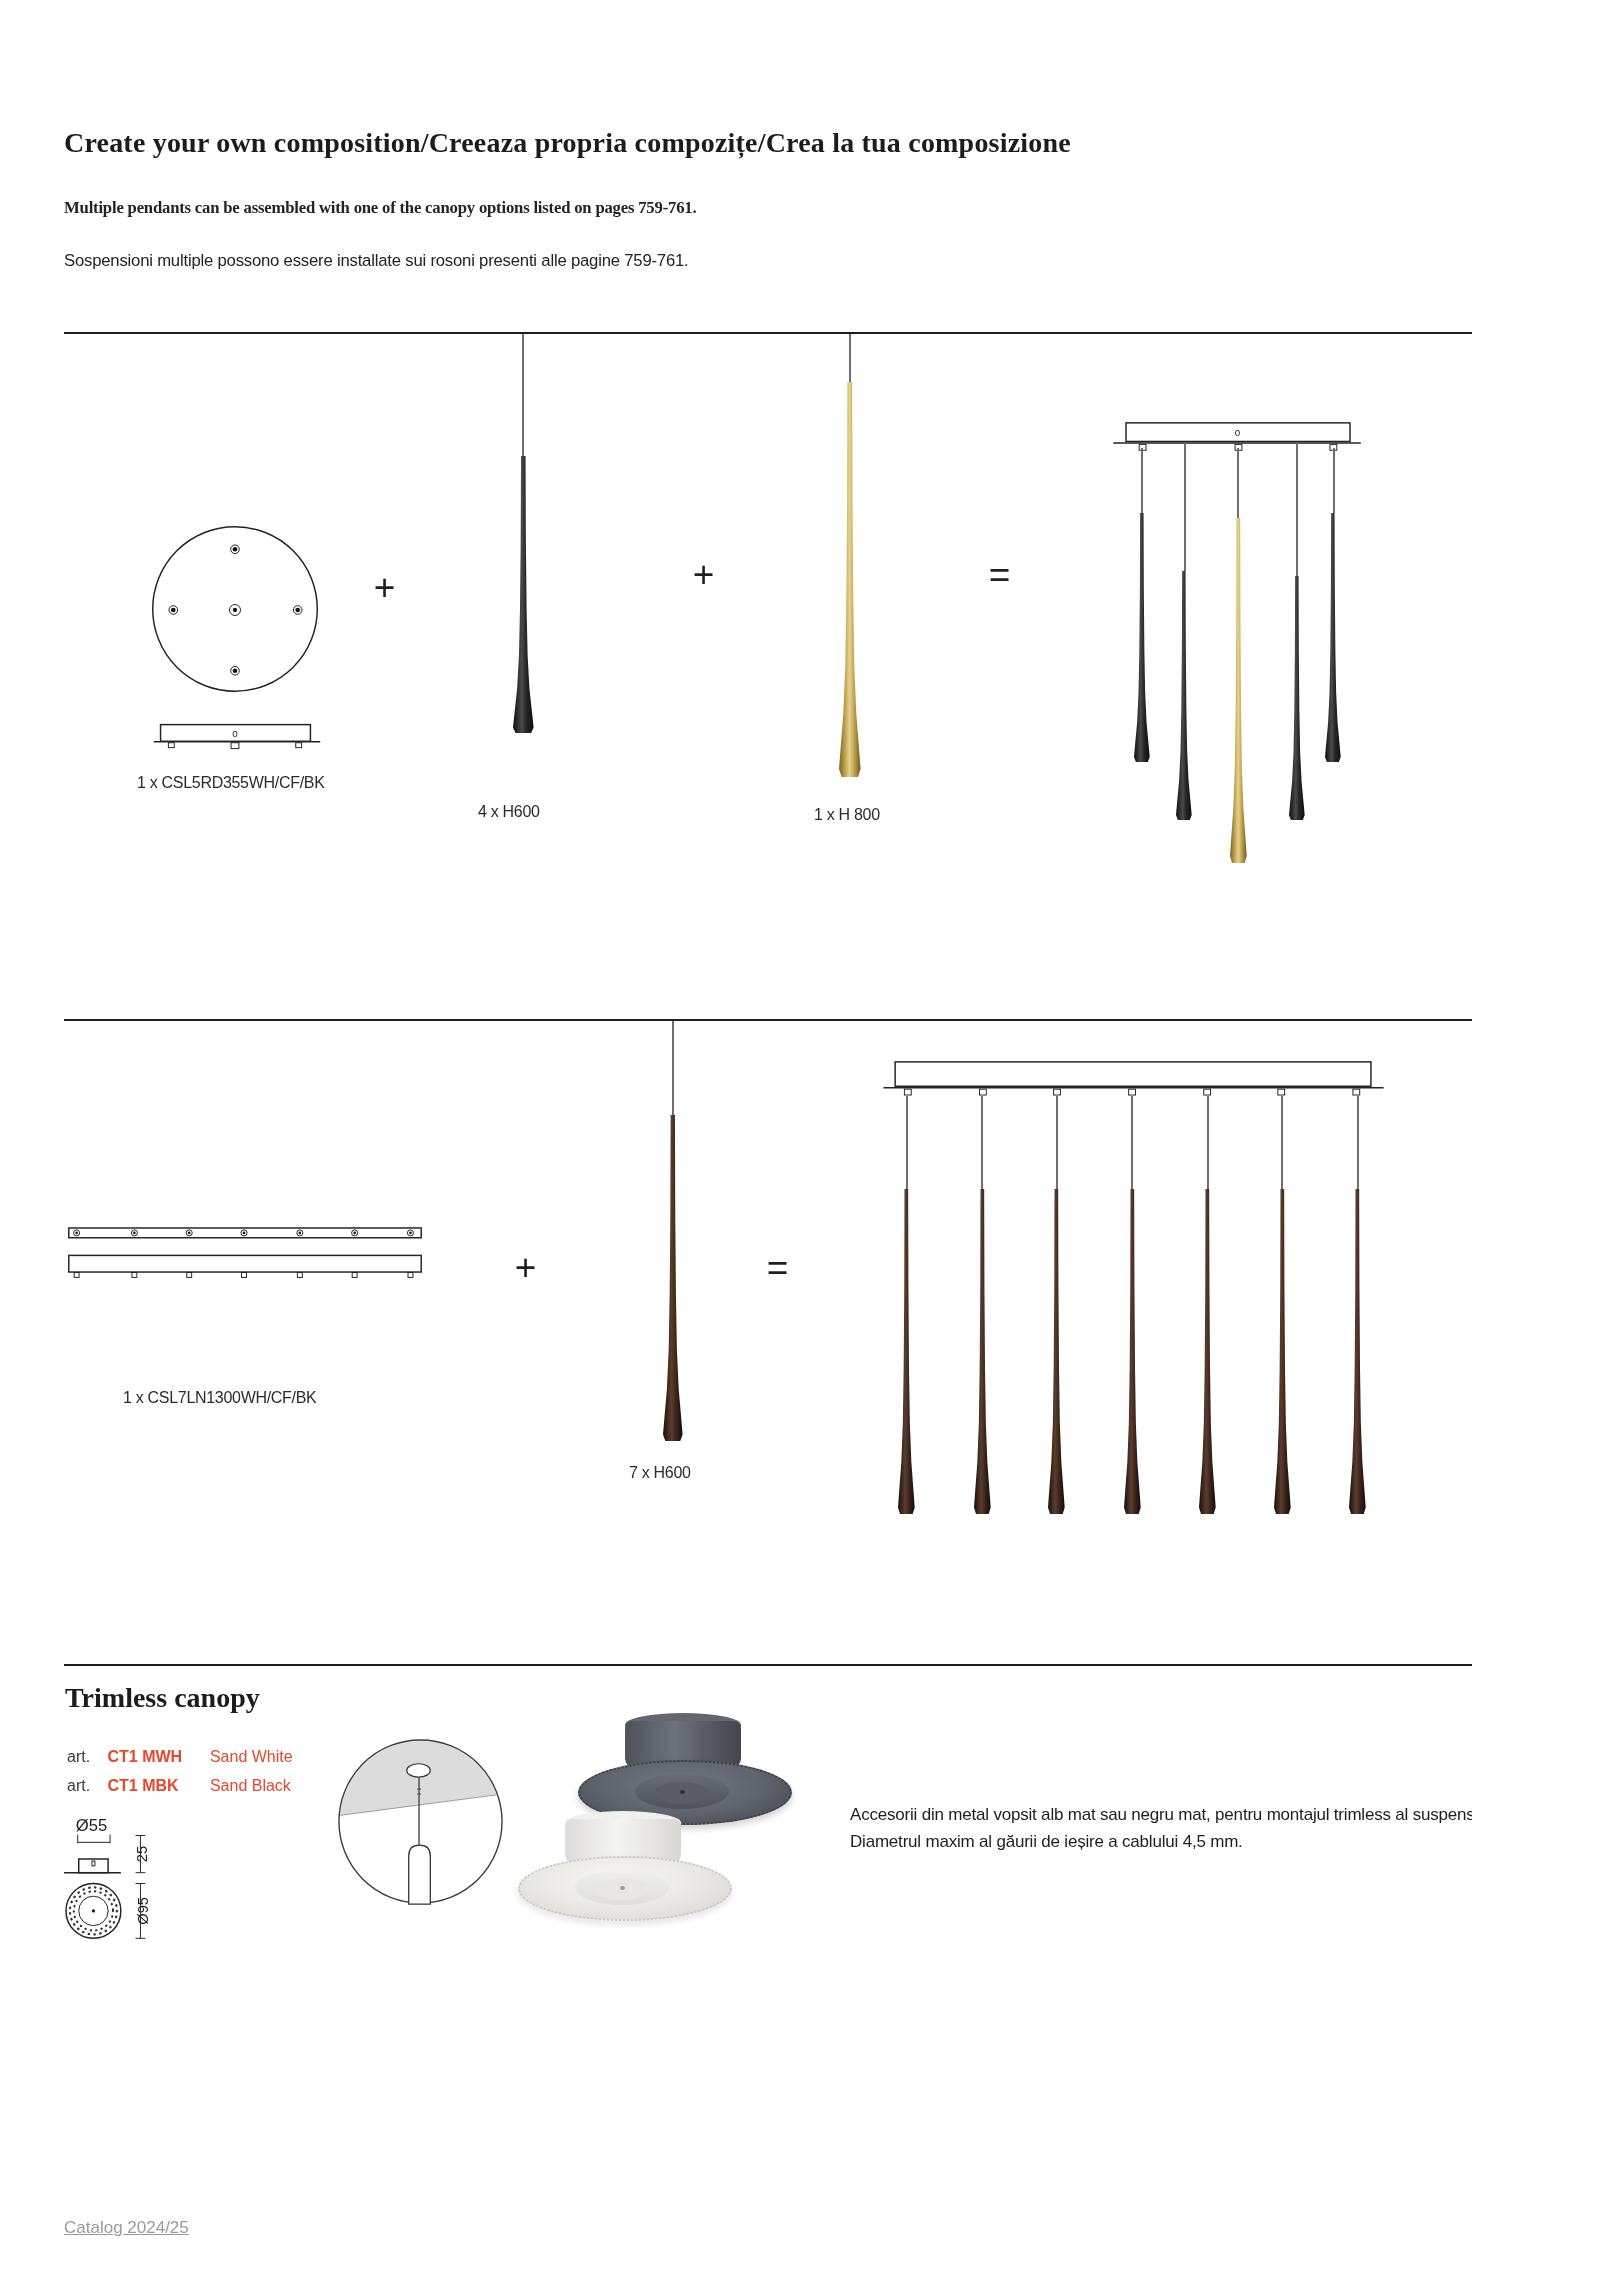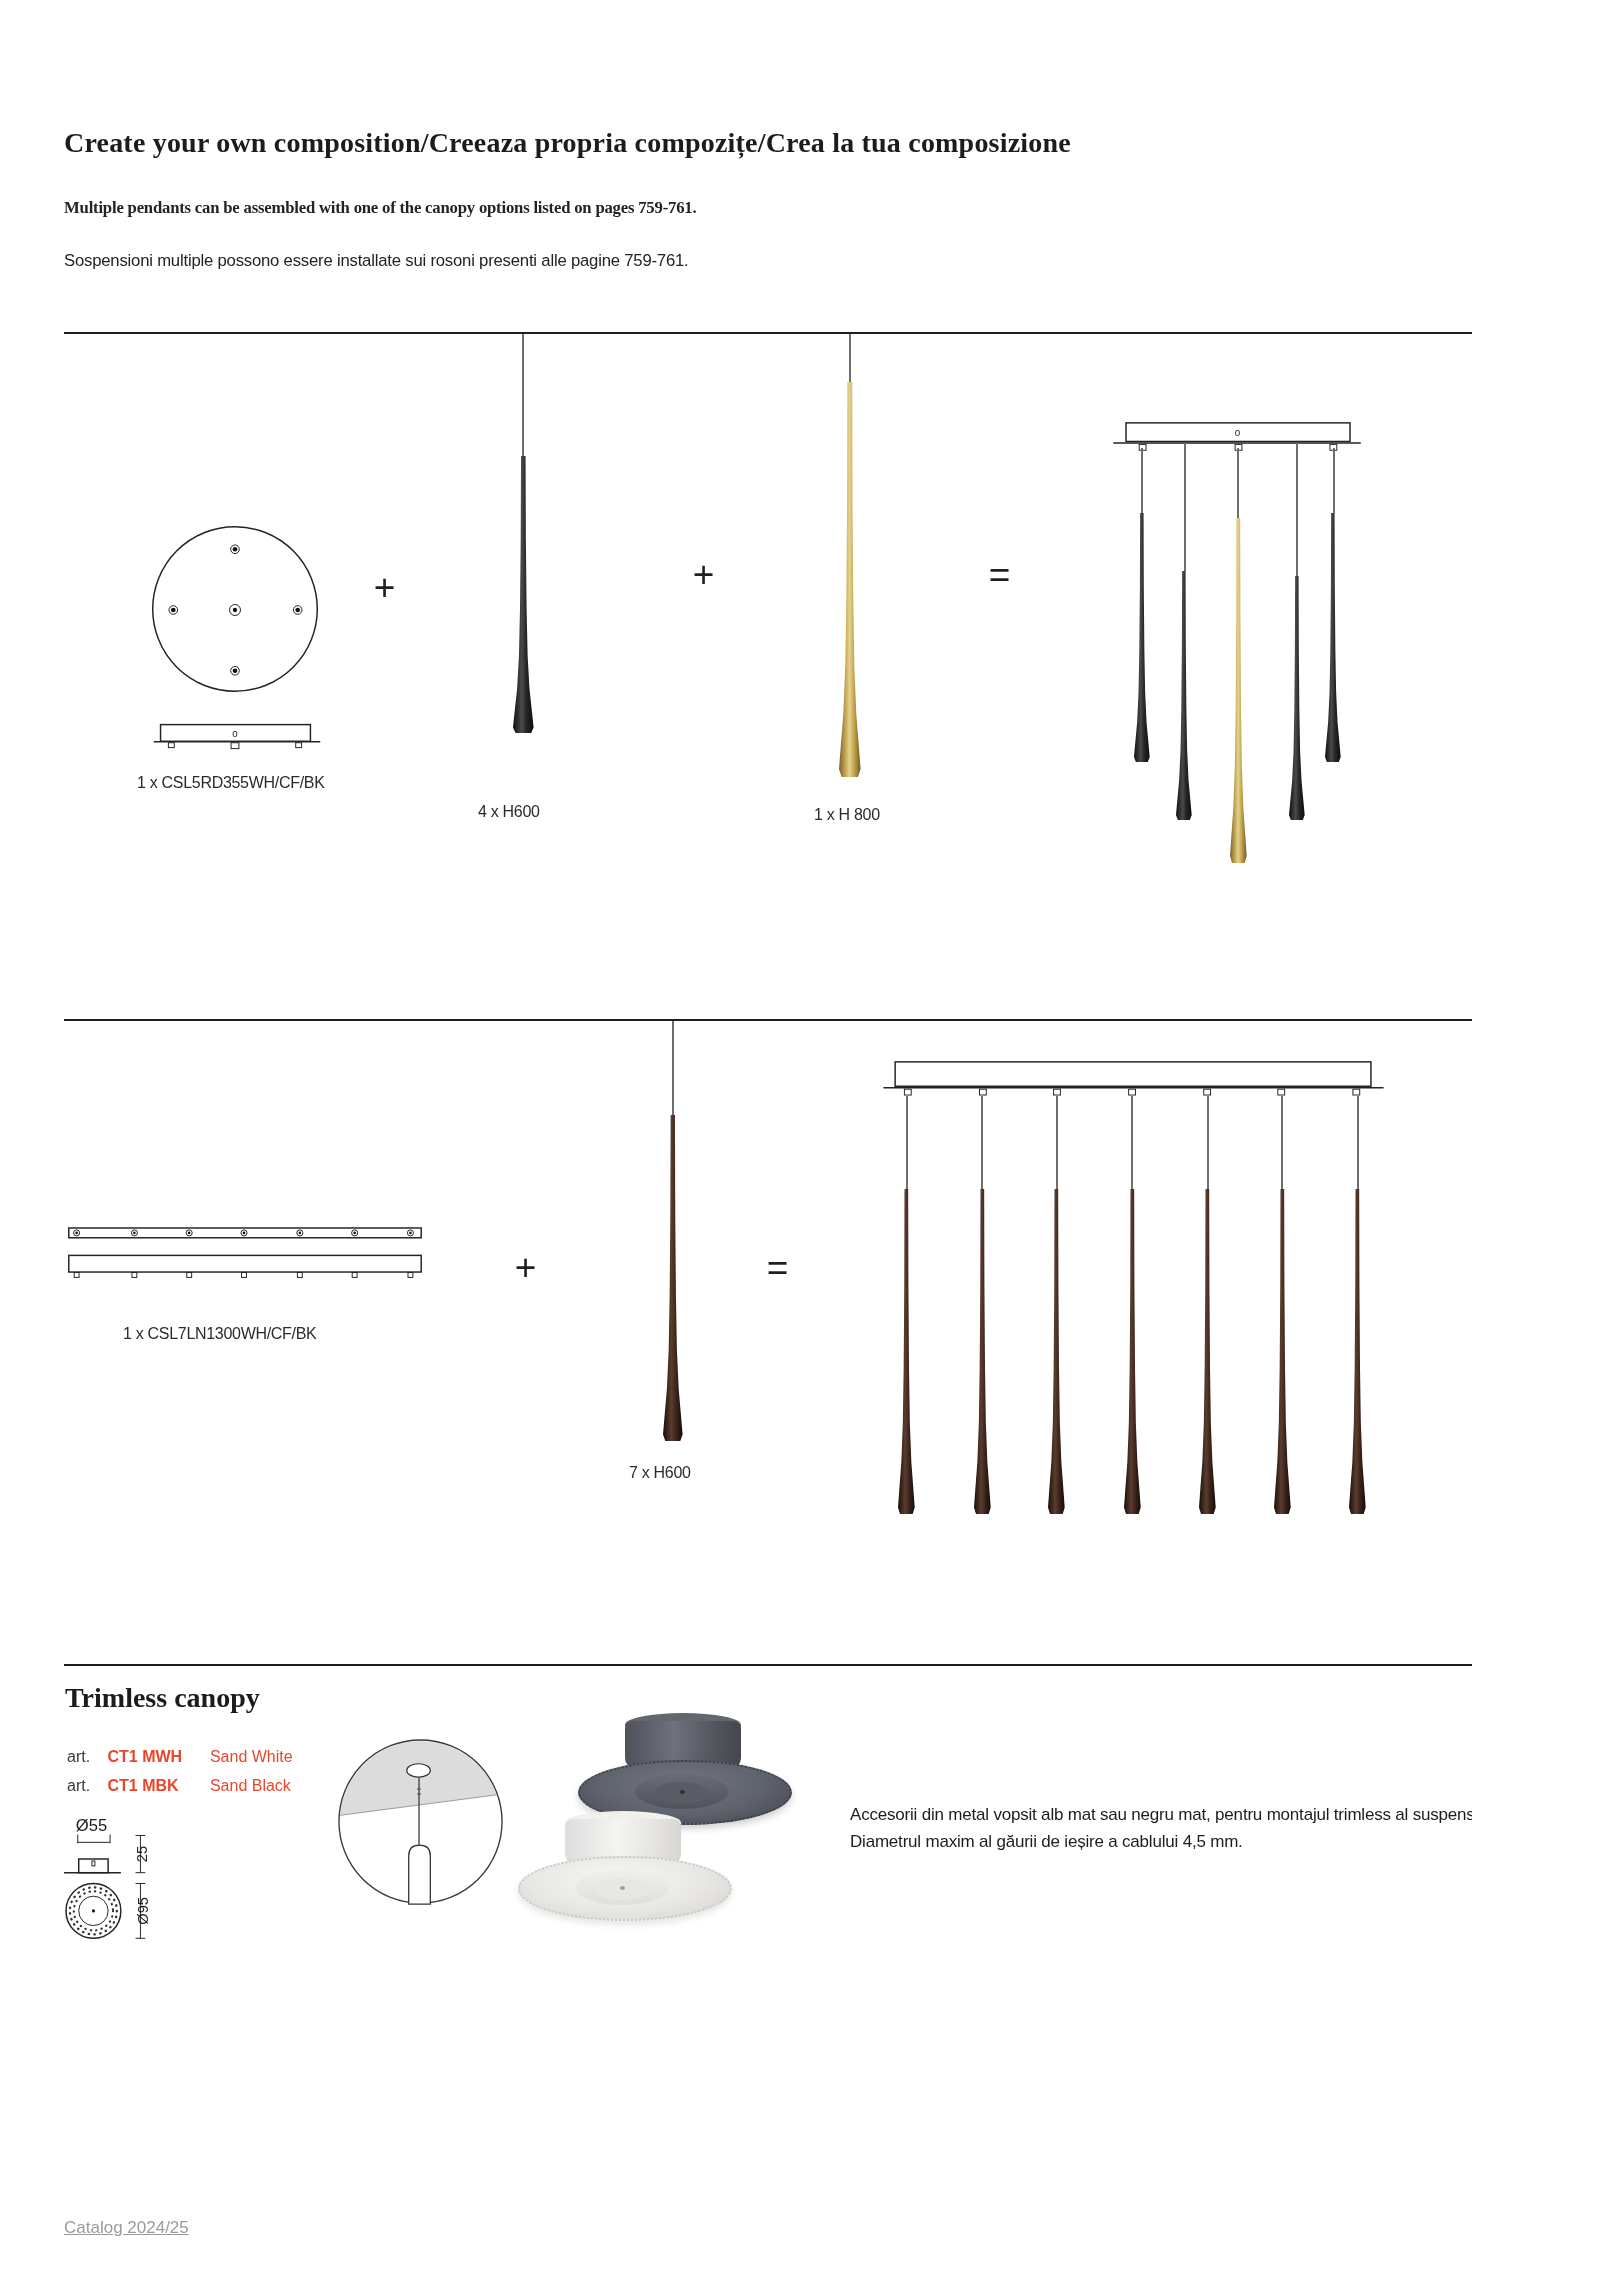--- a/index.html
+++ b/index.html
@@ -162,21 +162,21 @@
     <g>
       <rect x="15.5" y="53.5" width="5" height="5" class="thin"></rect>
       <rect x="74.5" y="53.5" width="5" height="5" class="thin"></rect>
       <rect x="130.5" y="53.5" width="5" height="5" class="thin"></rect>
       <rect x="186.5" y="53.5" width="5" height="5" class="thin"></rect>
       <rect x="243.5" y="53.5" width="5" height="5" class="thin"></rect>
       <rect x="299.5" y="53.5" width="5" height="5" class="thin"></rect>
       <rect x="356.5" y="53.5" width="5" height="5" class="thin"></rect>
     </g>
   </svg>
-  <div class="figlabel" style="left:123px;top:1325px;width:196px">1 x CSL7LN1300WH/CF/BK</div>
+  <div class="figlabel" style="left:123px;top:1389px;width:196px">1 x CSL7LN1300WH/CF/BK</div>
 
   <div class="op" style="left:504px;top:1246px">+</div>
 
   <div>
     <div class="cable" style="left:672px;top:1021px;height:94px"></div>
     <div class="pbody brown" style="left:663px;top:1115px;width:19.6px;height:326px"></div>
   </div>
   <div class="figlabel" style="left:629px;top:1464px;width:98px">7 x H600</div>
 
   <div class="op" style="left:756px;top:1246px">=</div>

